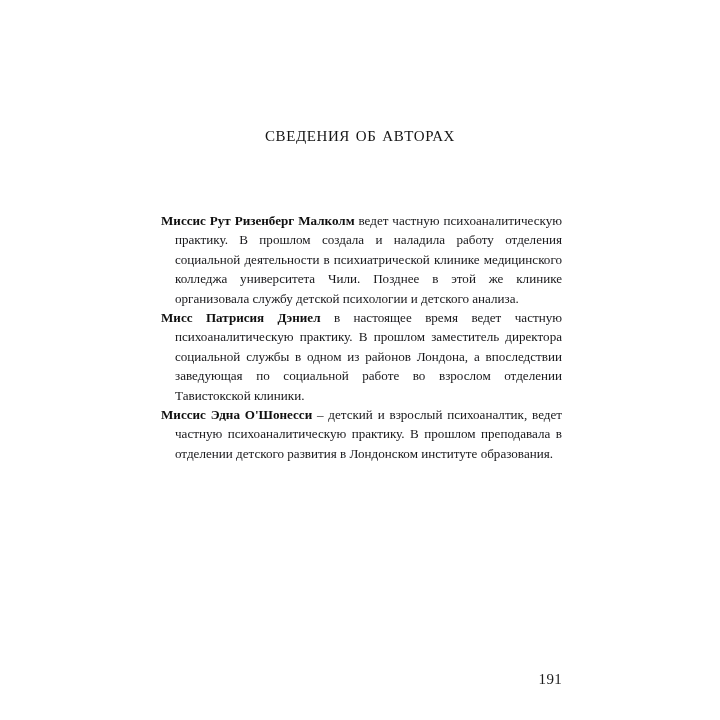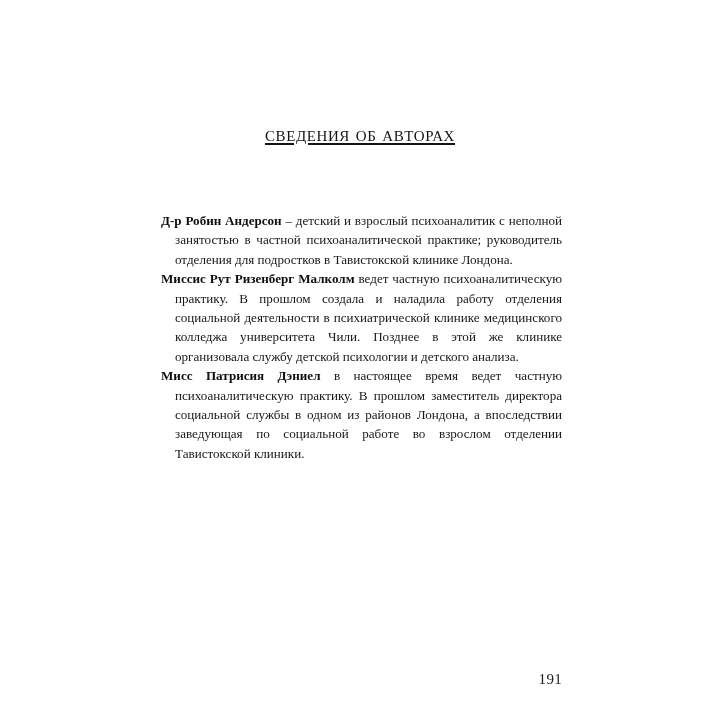--- a/index.html
+++ b/index.html
@@ -30,21 +30,20 @@
     right: 0;
     top: 110px;
     text-align: center;
     font-size: 21px;
     letter-spacing: 0.6px;
     font-variant: small-caps;
     text-transform: lowercase;
     font-weight: 400;
     color: #141414;
     line-height: 1;
-    text-decoration: underline;
   }
 
   
   .text-column {
     position: absolute;
     left: 161px;
     top: 203px;
     width: 401px;
     font-size: 13.1px;
     line-height: 19.4px;
@@ -106,32 +105,32 @@
 
 <div class="page">
 
   <h1 class="page-title">Сведения об авторах</h1>
 
   <div class="text-column">
 
 
     <ul class="entries">
 
-      <li class="entry">
-        <span class="entry-name">Д-р Робин Андерсон</span><span class="entry-desc"> – детский и взрослый психоаналитик с неполной занятостью в частной психоаналитической практике; руководитель отделения для подростков в Тавистокской клинике Лондона.</span>
-      </li>
 
 
       <li class="entry">
         <span class="entry-name">Миссис Рут Ризенберг Малколм</span><span class="entry-desc"> ведет частную психоаналитическую практику. В прошлом создала и наладила работу отделения социальной деятельности в психиатрической клинике медицинского колледжа университета Чили. Позднее в этой же клинике организовала службу детской психологии и детского анализа.</span>
       </li>
 
       <li class="entry">
         <span class="entry-name">Мисс Патрисия Дэниел</span><span class="entry-desc"> в настоящее время ведет частную психоаналитическую практику. В прошлом заместитель директора социальной службы в одном из районов Лондона, а впоследствии заведующая по социальной работе во взрослом отделении Тавистокской клиники.</span>
       </li>
 
+      <li class="entry">
+        <span class="entry-name">Миссис Эдна О'Шонесси</span><span class="entry-desc"> – детский и взрослый психоаналтик, ведет частную психоаналитическую практику. В прошлом преподавала в отделении детского развития в Лондонском институте образования.</span>
+      </li>
 
     </ul>
   </div>
 
   <div class="folio">191</div>
 
 </div>
 
 </body></html>

